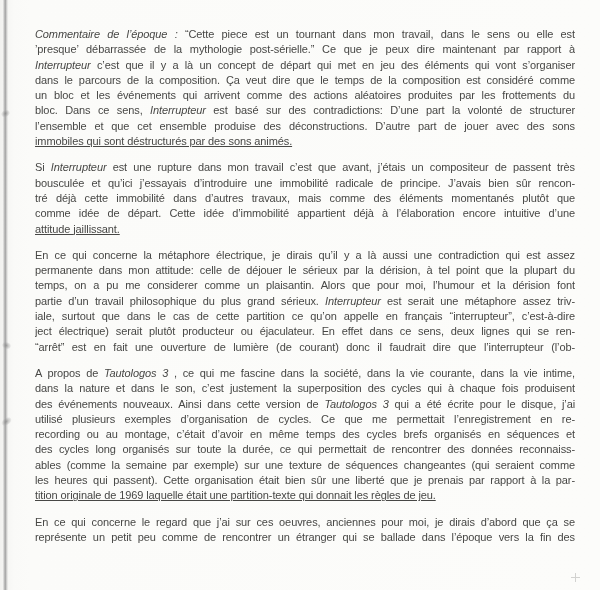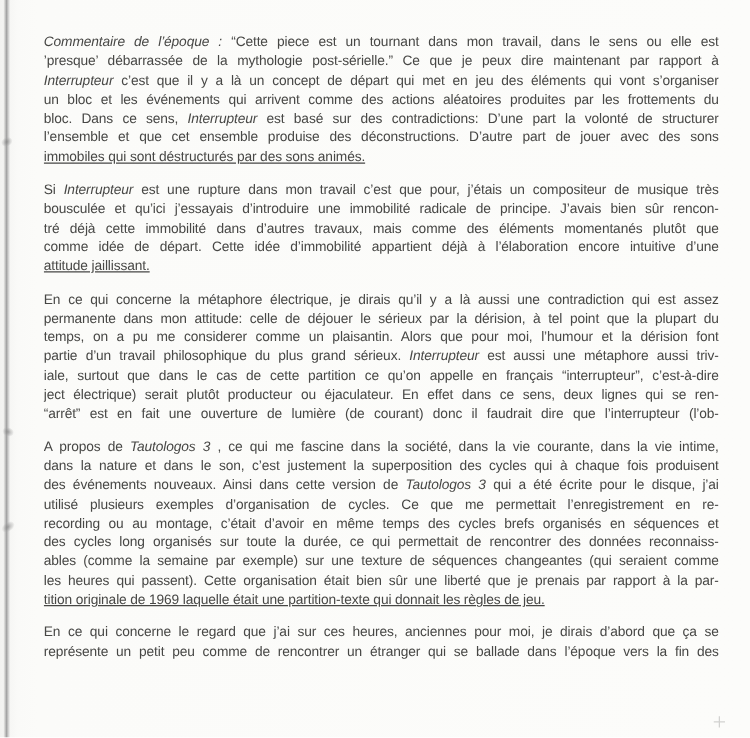--- a/index.html
+++ b/index.html
@@ -69,51 +69,52 @@
 <div class="page">
   <div class="scan-edge"></div>
   <div class="scan-notch notch-1"></div>
   <div class="scan-notch notch-2"></div>
   <div class="scan-notch notch-3"></div>
   <div class="article" style="color: rgb(71, 71, 69);">
       <div class="para">
         <div class="line"><span class="it">Commentaire de l’époque : </span><span>“Cette piece est un tournant dans mon travail, dans le sens ou elle est</span></div>
         <div class="line"><span>’presque’ débarrassée de la mythologie post-sérielle.” Ce que je peux dire maintenant par rapport à</span></div>
         <div class="line"><span class="it">Interrupteur</span><span> c’est que il y a là un concept de départ qui met en jeu des éléments qui vont s’organiser</span></div>
+        <div class="line"><span>dans le parcours de la composition. Ça veut dire que le temps de la composition est considéré comme</span></div>
         <div class="line"><span>un bloc et les événements qui arrivent comme des actions aléatoires produites par les frottements du</span></div>
         <div class="line"><span>bloc. Dans ce sens, </span><span class="it">Interrupteur</span><span> est basé sur des contradictions: D’une part la volonté de structurer</span></div>
         <div class="line"><span>l’ensemble et que cet ensemble produise des déconstructions. D’autre part de jouer avec des sons</span></div>
         <div class="line lastline"><span>immobiles qui sont déstructurés par des sons animés.</span></div>
       </div>
       <div class="para">
-        <div class="line"><span>Si </span><span class="it">Interrupteur</span><span> est une rupture dans mon travail c’est que pour, j’étais un compositeur de musique très</span></div>
+        <div class="line"><span>Si </span><span class="it">Interrupteur</span><span> est une rupture dans mon travail c’est que avant, j’étais un compositeur de passent très</span></div>
         <div class="line"><span>bousculée et qu’ici j’essayais d’introduire une immobilité radicale de principe. J’avais bien sûr rencon-</span></div>
         <div class="line"><span>tré déjà cette immobilité dans d’autres travaux, mais comme des éléments momentanés plutôt que</span></div>
         <div class="line"><span>comme idée de départ. Cette idée d’immobilité appartient déjà à l’élaboration encore intuitive d’une</span></div>
         <div class="line lastline"><span>attitude jaillissant.</span></div>
       </div>
       <div class="para">
         <div class="line"><span>En ce qui concerne la métaphore électrique, je dirais qu’il y a là aussi une contradiction qui est assez</span></div>
         <div class="line"><span>permanente dans mon attitude: celle de déjouer le sérieux par la dérision, à tel point que la plupart du</span></div>
         <div class="line"><span>temps, on a pu me considerer comme un plaisantin. Alors que pour moi, l’humour et la dérision font</span></div>
-        <div class="line"><span>partie d’un travail philosophique du plus grand sérieux. </span><span class="it">Interrupteur</span><span> est aussi une métaphore aussi triv-</span></div>
+        <div class="line"><span>partie d’un travail philosophique du plus grand sérieux. </span><span class="it">Interrupteur</span><span> est serait une métaphore assez triv-</span></div>
         <div class="line"><span>iale, surtout que dans le cas de cette partition ce qu’on appelle en français “interrupteur”, c’est-à-dire</span></div>
         <div class="line"><span>ject électrique) serait plutôt producteur ou éjaculateur. En effet dans ce sens, deux lignes qui se ren-</span></div>
         <div class="line"><span>“arrêt” est en fait une ouverture de lumière (de courant) donc il faudrait dire que l’interrupteur (l’ob-</span></div>
       </div>
       <div class="para">
         <div class="line"><span>A propos de </span><span class="it">Tautologos 3</span><span> , ce qui me fascine dans la société, dans la vie courante, dans la vie intime,</span></div>
         <div class="line"><span>dans la nature et dans le son, c’est justement la superposition des cycles qui à chaque fois produisent</span></div>
         <div class="line"><span>des événements nouveaux. Ainsi dans cette version de </span><span class="it">Tautologos 3</span><span> qui a été écrite pour le disque, j’ai</span></div>
         <div class="line"><span>utilisé plusieurs exemples d’organisation de cycles. Ce que me permettait l’enregistrement en re-</span></div>
         <div class="line"><span>recording ou au montage, c’était d’avoir en même temps des cycles brefs organisés en séquences et</span></div>
         <div class="line"><span>des cycles long organisés sur toute la durée, ce qui permettait de rencontrer des données reconnaiss-</span></div>
         <div class="line"><span>ables (comme la semaine par exemple) sur une texture de séquences changeantes (qui seraient comme</span></div>
         <div class="line"><span>les heures qui passent). Cette organisation était bien sûr une liberté que je prenais par rapport à la par-</span></div>
         <div class="line lastline"><span>tition originale de 1969 laquelle était une partition-texte qui donnait les règles de jeu.</span></div>
       </div>
       <div class="para">
-        <div class="line"><span>En ce qui concerne le regard que j’ai sur ces heures, anciennes pour moi, je dirais d’abord que ça se</span></div>
+        <div class="line"><span>En ce qui concerne le regard que j’ai sur ces oeuvres, anciennes pour moi, je dirais d’abord que ça se</span></div>
         <div class="line"><span>représente un petit peu comme de rencontrer un étranger qui se ballade dans l’époque vers la fin des</span></div>
       </div>
     </div>
   <div class="mark-plus"></div>
 </div>
 
 </body></html>

